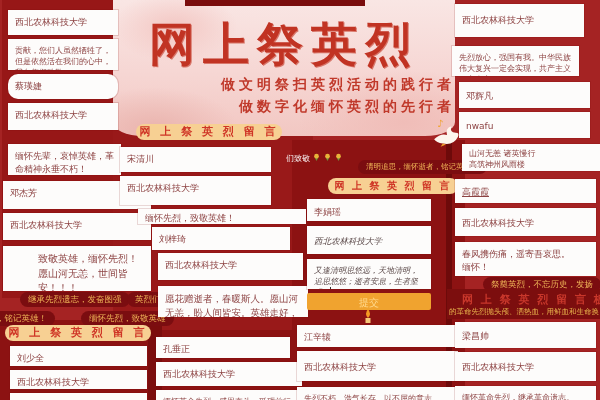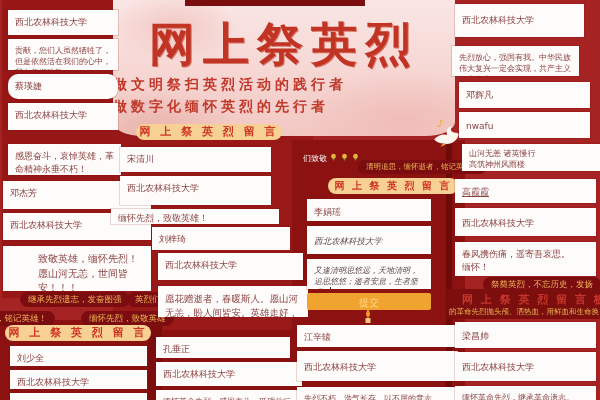--- a/index.html
+++ b/index.html
@@ -37,21 +37,21 @@
     border-bottom-left-radius:30px 14px;border-bottom-right-radius:30px 14px;
   }
   .pinkbanner .topstrip{position:absolute;left:72px;top:0;width:180px;height:6px;background:#7a0d0d;}
   .big-title{
     position:absolute;left:0;top:14px;width:100%;text-align:center;
     font-family:"DejaVu Serif","Liberation Serif",serif;
     font-weight:bold;font-size:46px;color:#c13323;letter-spacing:8px;
     text-shadow:1px 1px 0 #d8766a;
   }
   .sub{
-    position:absolute;width:100%;text-align:left;font-weight:bold;
+    position:absolute;width:100%;text-align:right;font-weight:bold;
     font-size:14px;color:#c0392b;letter-spacing:4px;
   }
   .submit-btn{
     position:absolute;background:#f0a32f;color:#ffd98c;border:none;
     font-size:10px;text-align:center;line-height:17px;border-radius:2px;
     cursor:pointer;font-family:inherit;
   }
   .tinywhite{position:absolute;color:#fff;font-size:8px;line-height:1;display:flex;align-items:center;gap:2px;}
   .hand{font-style:italic;color:#5c4a4a;font-family:"DejaVu Serif","Liberation Serif",serif;}
   .cursor{display:inline-block;width:1px;height:9px;background:#333;vertical-align:-1px;}
@@ -76,48 +76,48 @@
     <div class="topstrip"></div>
     <div class="big-title">网上祭英烈</div>
     <div class="sub" style="top:76px;">做文明祭扫英烈活动的践行者</div>
     <div class="sub" style="top:98px;">做数字化缅怀英烈的先行者</div>
   </div>
 
   <div class="card" style="left:8px;top:10px;width:110px;height:25px;">西北农林科技大学</div>
   <div class="card small" style="left:8px;top:39px;width:110px;height:31px;">贡献，您们人虽然牺牲了，但是依然活在我们的心中，我向您们致敬。</div>
   <div class="card" style="left:8px;top:74px;width:110px;height:25px;border-radius:10px;">蔡瑛婕</div>
   <div class="card" style="left:8px;top:103px;width:110px;height:27px;">西北农林科技大学</div>
-  <div class="card" style="left:8px;top:144px;width:113px;height:31px;">感恩奋斗，哀悼英雄，革命精神永垂不朽！</div>
+  <div class="card" style="left:8px;top:144px;width:113px;height:31px;">缅怀先辈，哀悼英雄，革命精神永垂不朽！</div>
   <div class="card" style="left:3px;top:181px;width:148px;height:28px;">邓杰芳</div>
   <div class="card" style="left:3px;top:213px;width:148px;height:27px;">西北农林科技大学</div>
   <div class="card" style="left:3px;top:246px;width:148px;height:45px;font-size:10px;padding-left:35px;">致敬英雄，缅怀先烈！愿山河无恙，世间皆安！！！</div>
 
   <div class="pill" style="left:20px;top:292px;">继承先烈遗志，发奋图强</div>
   <div class="pill" style="left:127px;top:292px;">英烈们</div>
   <div class="pill" style="left:-12px;top:311px;">，铭记英雄！</div>
   <div class="pill" style="left:81px;top:311px;">缅怀先烈，致敬英雄</div>
 
   <div class="bhead" style="left:5px;top:325px;width:146px;height:16px;font-size:11px;line-height:16px;">网 上 祭 英 烈 留 言 板</div>
   <div class="card" style="left:10px;top:346px;width:137px;height:20px;">刘少全</div>
   <div class="card" style="left:10px;top:370px;width:137px;height:19px;">西北农林科技大学</div>
   <div class="card" style="left:10px;top:393px;width:137px;height:7px;"></div>
 
   <div class="bhead" style="left:136px;top:124px;width:146px;height:16px;font-size:11px;line-height:16px;">网 上 祭 英 烈 留 言 板</div>
   <div class="card" style="left:120px;top:147px;width:151px;height:25px;">宋清川</div>
   <div class="card" style="left:120px;top:176px;width:151px;height:29px;">西北农林科技大学</div>
-  <div class="card" style="left:111px;top:209px;width:168px;height:15px;padding-top:3px;">缅怀先烈，致敬英雄！</div>
+  <div class="card" style="left:138px;top:209px;width:168px;height:15px;padding-top:3px;">缅怀先烈，致敬英雄！</div>
   <div class="card" style="left:152px;top:227px;width:138px;height:23px;">刘梓琦</div>
   <div class="card" style="left:158px;top:253px;width:145px;height:27px;">西北农林科技大学</div>
   <div class="card" style="left:158px;top:286px;width:150px;height:31px;font-size:9.5px;">愿花赠逝者，春暖斯人。愿山河无恙，盼人间皆安。英雄走好，逝者安</div>
 
   <div class="card" style="left:156px;top:337px;width:134px;height:21px;">孔垂正</div>
   <div class="card" style="left:156px;top:362px;width:146px;height:24px;">西北农林科技大学</div>
   <div class="card small" style="left:156px;top:390px;width:146px;height:10px;">缅怀革命先烈，感恩奋斗，砥砺前行</div>
 
-  <div class="tinywhite" style="left:303px;top:153px;">
+  <div class="tinywhite" style="left:286px;top:153px;">
     <span>们致敬</span>
     <span class=""><svg width="9" height="9" viewBox="0 0 10 10">
           <path fill="#6a9a3a" d="M5 9 L3 5 L7 5Z"></path>
           <circle cx="5" cy="3.5" r="2.6" fill="#e8b33a"></circle>
         </svg></span>
     <span><svg width="9" height="9" viewBox="0 0 10 10">
           <path fill="#6a9a3a" d="M5 9 L3 5 L7 5Z"></path>
           <circle cx="5" cy="3.5" r="2.6" fill="#e8b33a"></circle>
         </svg></span>
     <span><svg width="9" height="9" viewBox="0 0 10 10">
@@ -150,21 +150,21 @@
         <rect x="3.5" y="9" width="5" height="5" fill="#f5c87a"></rect>
       </svg>
   </div>
 
   <div class="card" style="left:297px;top:325px;width:161px;height:22px;">江辛辕</div>
   <div class="card" style="left:297px;top:351px;width:161px;height:30px;padding-top:10px;">西北农林科技大学</div>
   <div class="card small" style="left:297px;top:387px;width:161px;height:13px;">先烈不朽，浩气长存，以不屈的意志</div>
 
   <div class="card" style="left:455px;top:4px;width:129px;height:33px;padding-top:10px;">西北农林科技大学</div>
   <div class="card small" style="left:452px;top:46px;width:127px;height:30px;">先烈放心，强国有我。中华民族伟大复兴一定会实现，共产主义一定会实</div>
-  <div class="card" style="left:459px;top:82px;width:131px;height:26px;padding-top:8px;font-family:Liberation Mono, monospace;">邓辉凡</div>
+  <div class="card" style="left:459px;top:82px;width:131px;height:26px;padding-top:8px;">邓辉凡</div>
   <div class="card" style="left:459px;top:112px;width:131px;height:26px;padding-top:8px;">nwafu</div>
   <div class="card small pre" style="left:462px;top:144px;width:140px;height:27px;padding-top:4px;">山河无恙  诸英慢行
 高筑神州风雨楼</div>
   <div class="card" style="left:455px;top:179px;width:141px;height:24px;padding-top:7px;text-decoration:underline;">高霞霞</div>
   <div class="card" style="left:455px;top:208px;width:141px;height:28px;padding-top:9px;">西北农林科技大学</div>
   <div class="card pre" style="left:455px;top:242px;width:141px;height:34px;">春风携伤痛，遥寄吾哀思。
 缅怀！</div>
 
   <div class="pill" style="left:483px;top:277px;">祭奠英烈，不忘历史，发扬</div>
 

